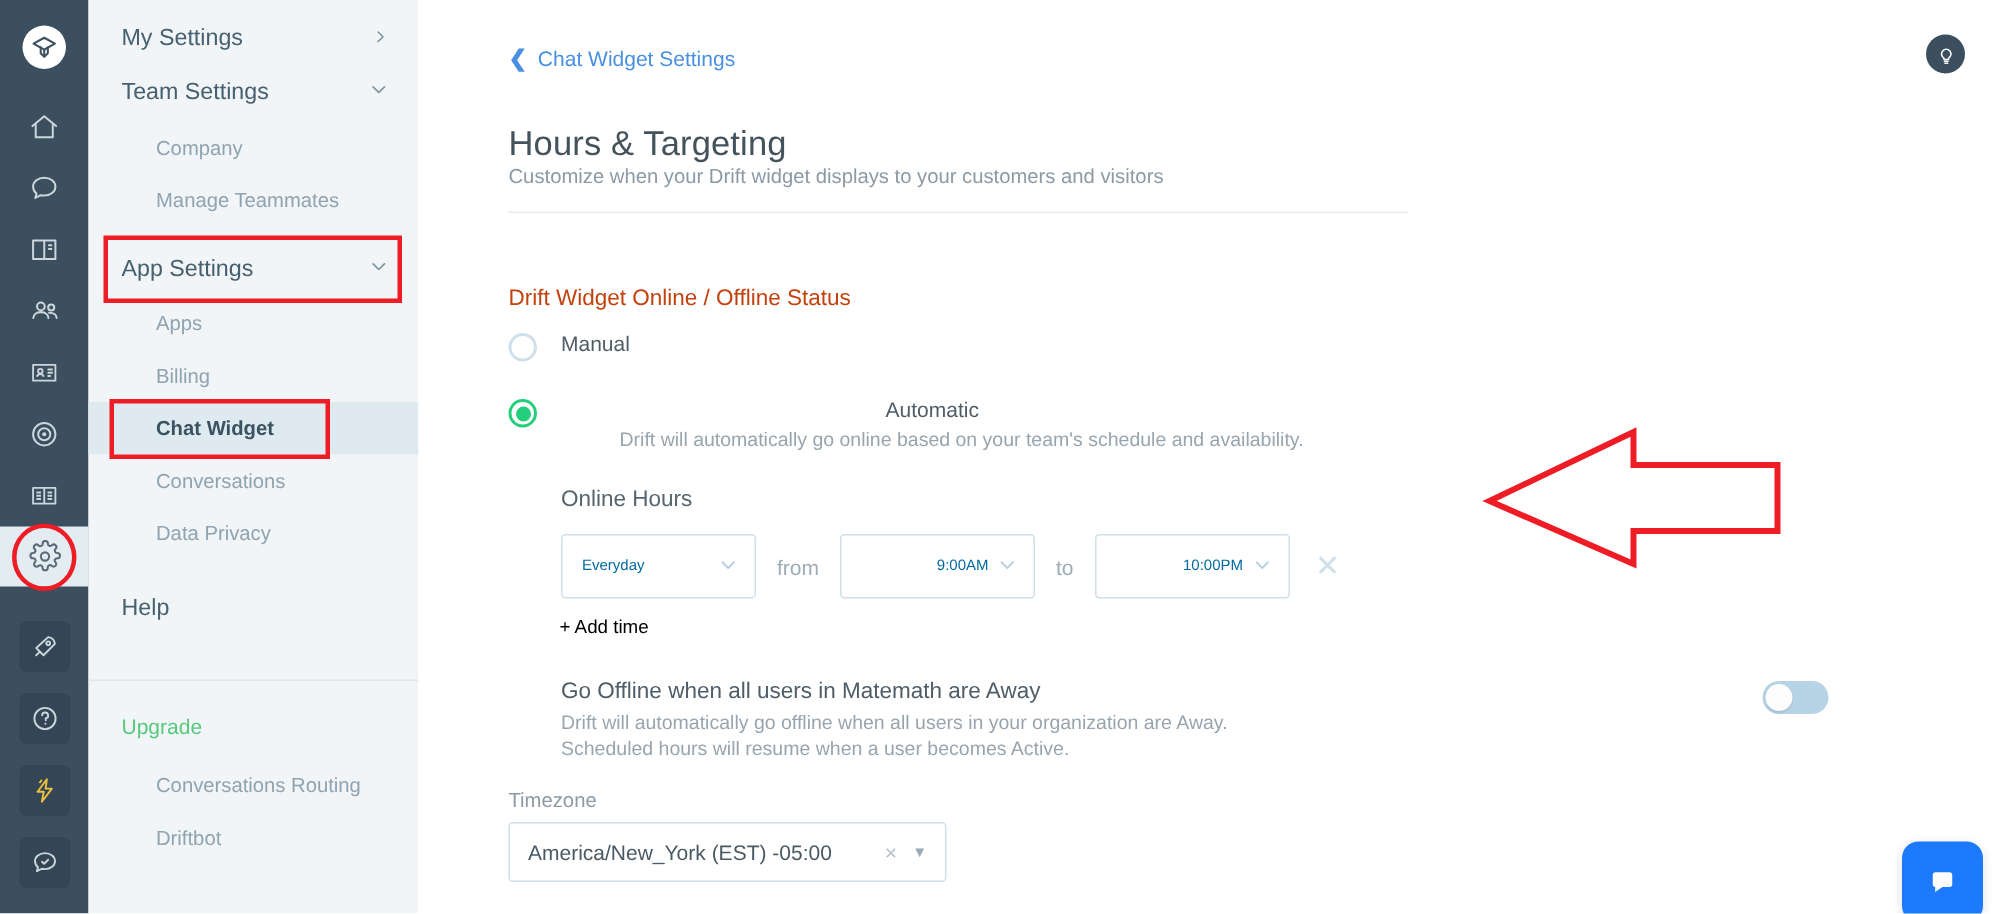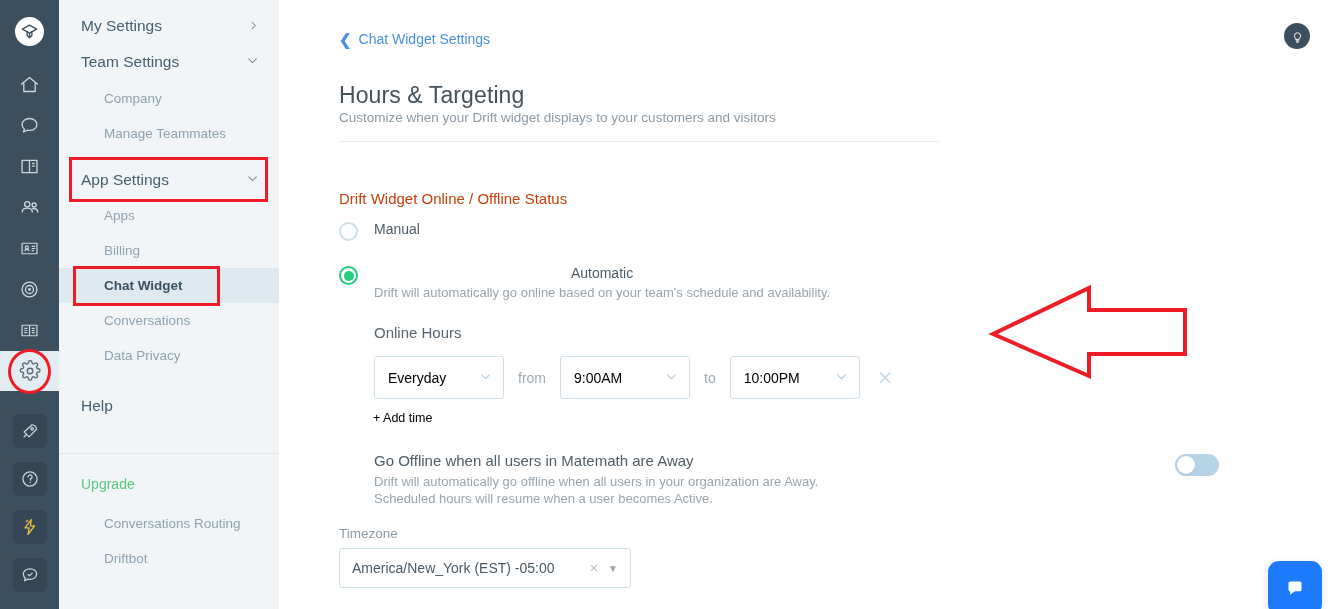--- a/index.html
+++ b/index.html
@@ -110,41 +110,41 @@
   }
   .radio.checked {
     border-color: #25ce7b; background: #fff;
     display: flex; align-items: center; justify-content: center;
   }
   .radio.checked::after {
     content: ""; width: 10px; height: 10px; border-radius: 50%; background: #25ce7b;
   }
   .radio-text { margin-left: 16px; }
   .radio-title { font-size: 14px; color: #4e5d68; line-height: 17px; text-align: center; }
-  .radio-desc { font-size: 13px; color: #98a5ae; margin-top: 3px; line-height: 16px; }
+  .radio-desc { font-size: 13px; color: #98a5ae; margin-top: 3px; line-height: 16px; margin-left: 39px; }
 
   .online-hours-label {
     position: absolute; left: 95px; top: 324px;
     font-size: 15px; color: #56656f;
   }
 
   
   .ctl-row { position: absolute; left: 95px; top: 356px; display: flex; align-items: center; }
   .select {
     position: relative; height: 43px; border: 1px solid #cfe0ea; border-radius: 3px;
     background: #fff; display: flex; align-items: center;
-    padding: 0 30px 0 13px; font-size: 14px; color: #000000;
+    padding: 0 30px 0 13px; font-size: 10px; color: #0369a1;
     cursor: pointer;
   }
   .select .sel-chev {
     position: absolute; right: 11px; top: 50%; transform: translateY(-50%);
     color: #b6d2e3;
   }
   .sel-day { width: 130px; }
-  .sel-time { width: 130px; }
+  .sel-time { width: 130px; justify-content: flex-end; }
   .conj { font-size: 14px; color: #9eacb6; padding: 0 14px; }
   .remove-x {
     margin-left: 17px; color: #cfe0ea; font-size: 20px; line-height: 1;
     cursor: pointer; font-weight: 300;
   }
   .add-time {
     position: absolute; left: 94px; top: 411px;
     font-size: 12.5px; color: #000000; cursor: pointer;
   }
 

